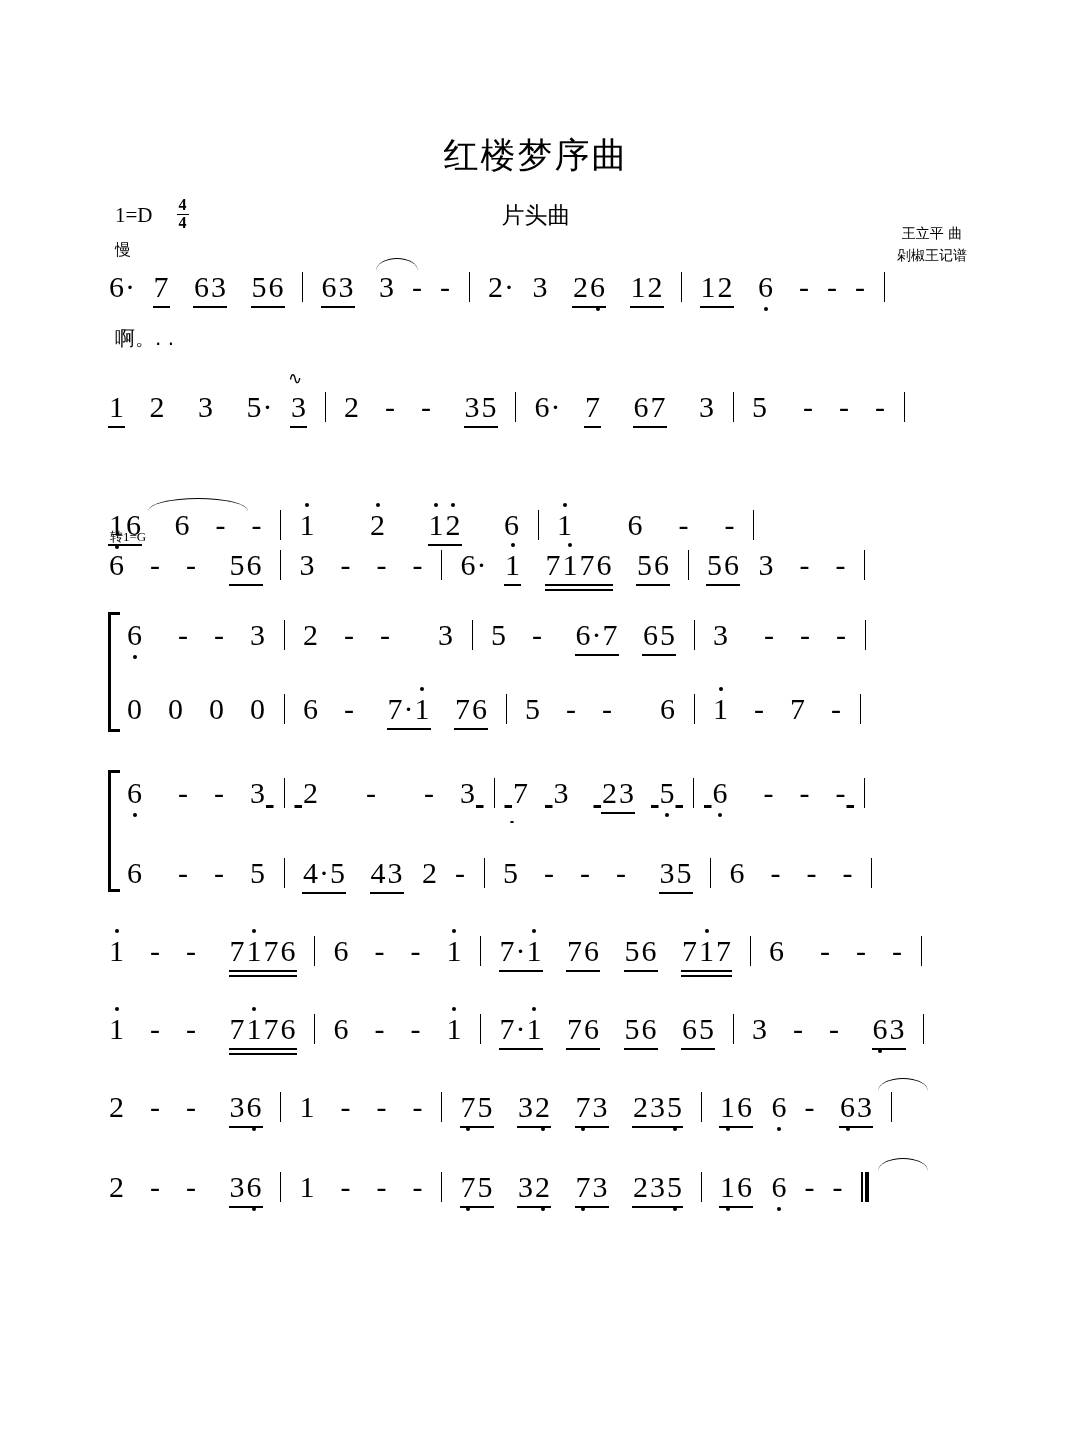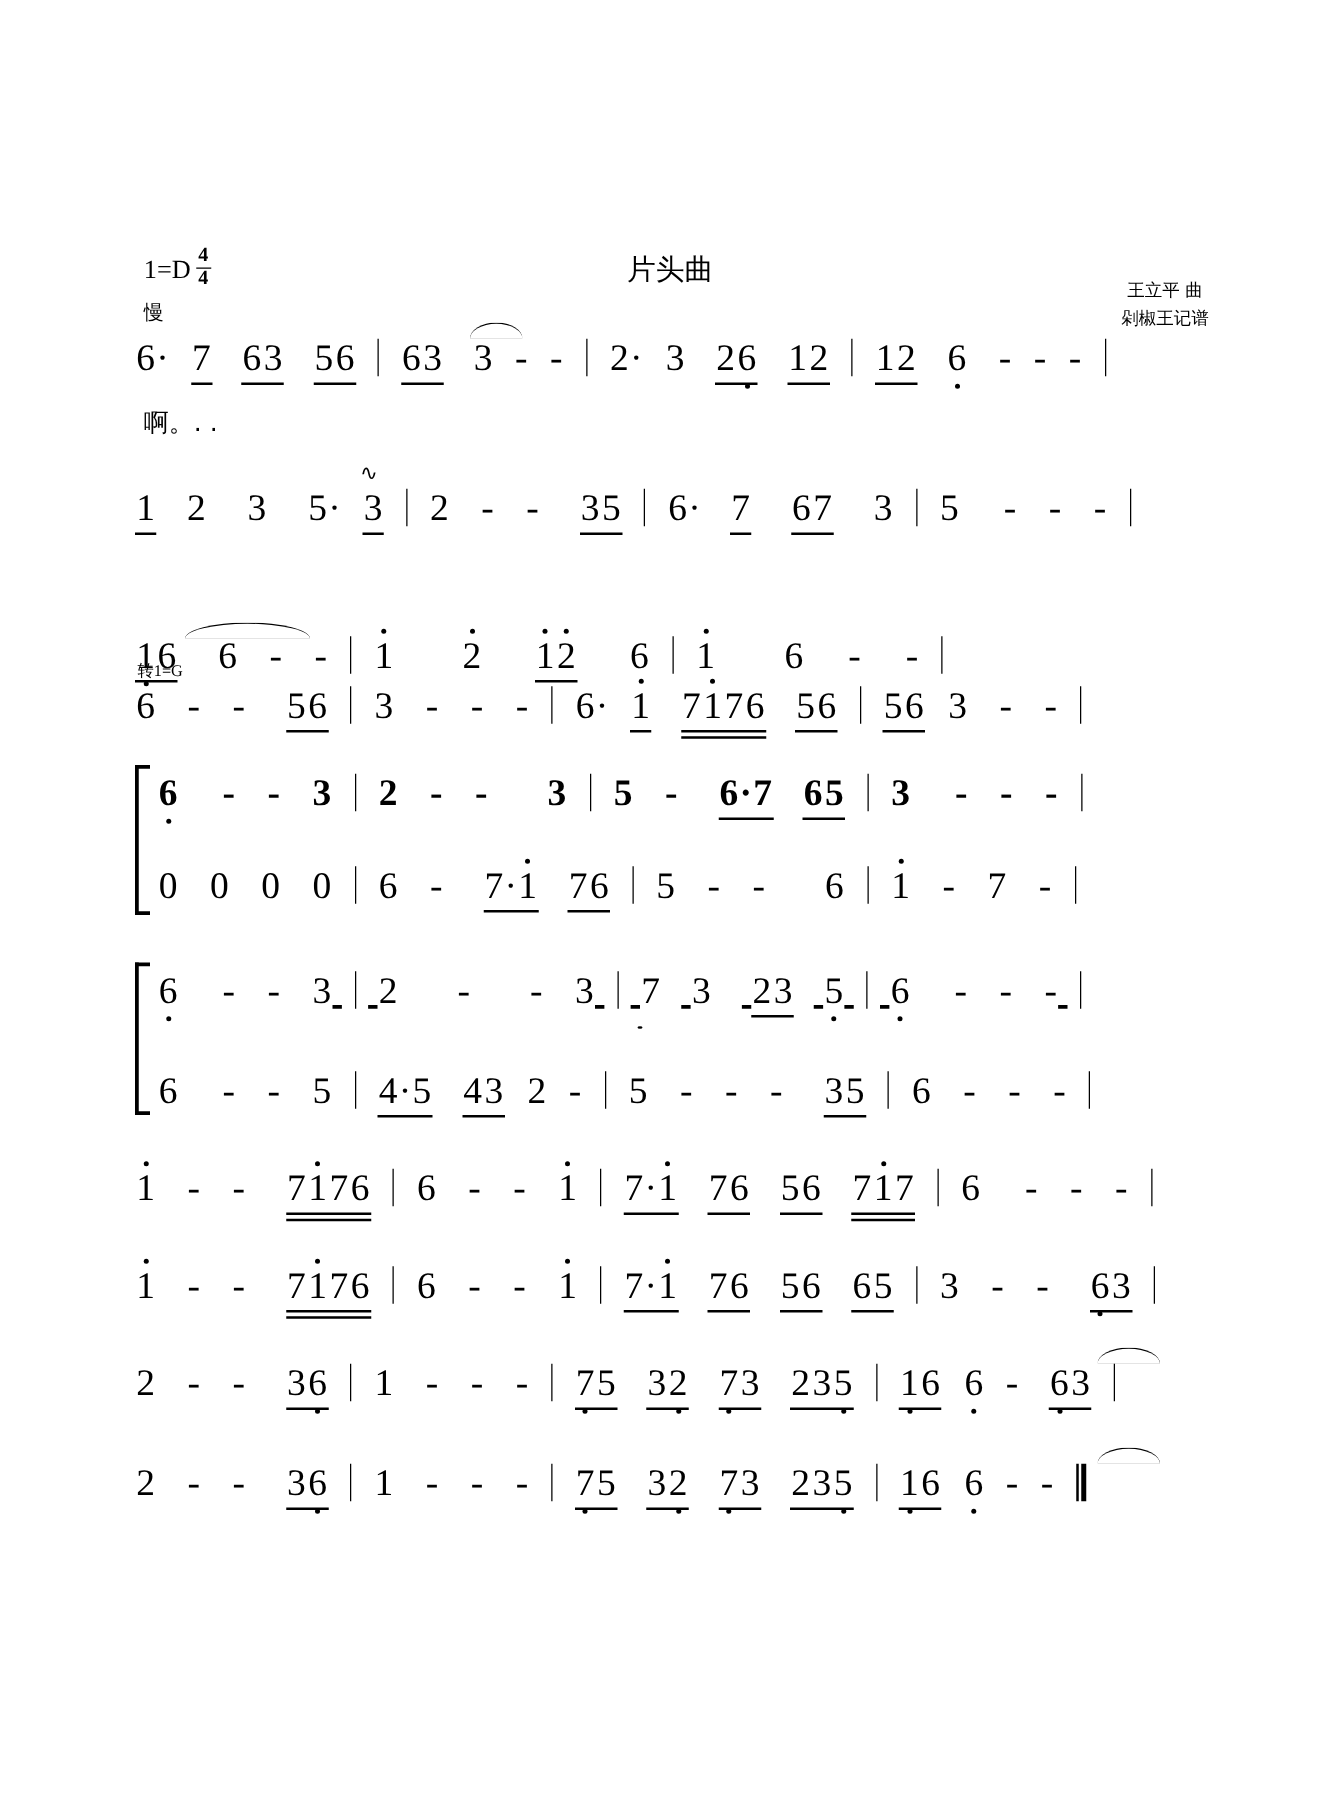--- a/index.html
+++ b/index.html
@@ -41,20 +41,21 @@
     font-size: 23px;
   }
   .keysig {
     position: absolute;
     left: 115px;
     top: 198px;
     font-family: "Liberation Serif", serif;
     font-size: 21px;
     display: flex;
     align-items: center;
+    gap: 20px;
   }
   .frac {
     display: inline-flex;
     flex-direction: column;
     align-items: center;
     font-size: 16px;
     line-height: 1.05;
     margin-left: 4px;
     position: relative;
     top: -1px;
@@ -214,20 +215,21 @@
   }
   .sysbracket .bot {
     position:absolute; left: 4px; bottom:0; width: 12px; height: 3px; background:#000;
   }
 </style>
 </head>
 <body>
 
 <div class="sheet">
 
+  <div class="title">红楼梦序曲</div>
   <div class="subtitle">片头曲</div>
 
   <div class="keysig">
     <span>1=D</span>
     <span class="frac">
       <span class="num">4</span>
       <span class="den">4</span>
     </span>
   </div>
 
@@ -310,21 +312,21 @@
     <span class="n">3</span><span class="sp4"></span><span class="n">-</span><span class="sp4"></span><span class="n">-</span>
     <span class="bar"></span>
   </div>
 
   <div class="sysbracket" style="left:104px; top:612px; height:120px;">
     <div class="vline"></div>
       <div class="top"></div>
       <div class="bot"></div>
   </div>
 
-  <div class="row" style="top:618px; left:126px;font-weight:bold;">
+  <div class="row" style="top:618px; left:126px;">
     <span class="n lo">6</span><span class="sp5"></span><span class="n">-</span><span class="sp4"></span><span class="n">-</span><span class="sp4"></span><span class="n">3</span>
     <span class="bar"></span>
     <span class="n">2</span><span class="sp4"></span><span class="n">-</span><span class="sp4"></span><span class="n">-</span><span class="sp6"></span><span class="n">3</span>
     <span class="bar"></span>
     <span class="n">5</span><span class="sp4"></span><span class="n">-</span><span class="sp4"></span>
     <span class="ugroup b1"><span class="n">6</span><span class="augdot">·</span><span class="n">7</span></span><span class="sp3"></span>
     <span class="ugroup b1"><span class="n">6</span><span class="n">5</span></span>
     <span class="bar"></span>
     <span class="n">3</span><span class="sp5"></span><span class="n">-</span><span class="sp4"></span><span class="n">-</span><span class="sp4"></span><span class="n">-</span>
     <span class="bar"></span>

